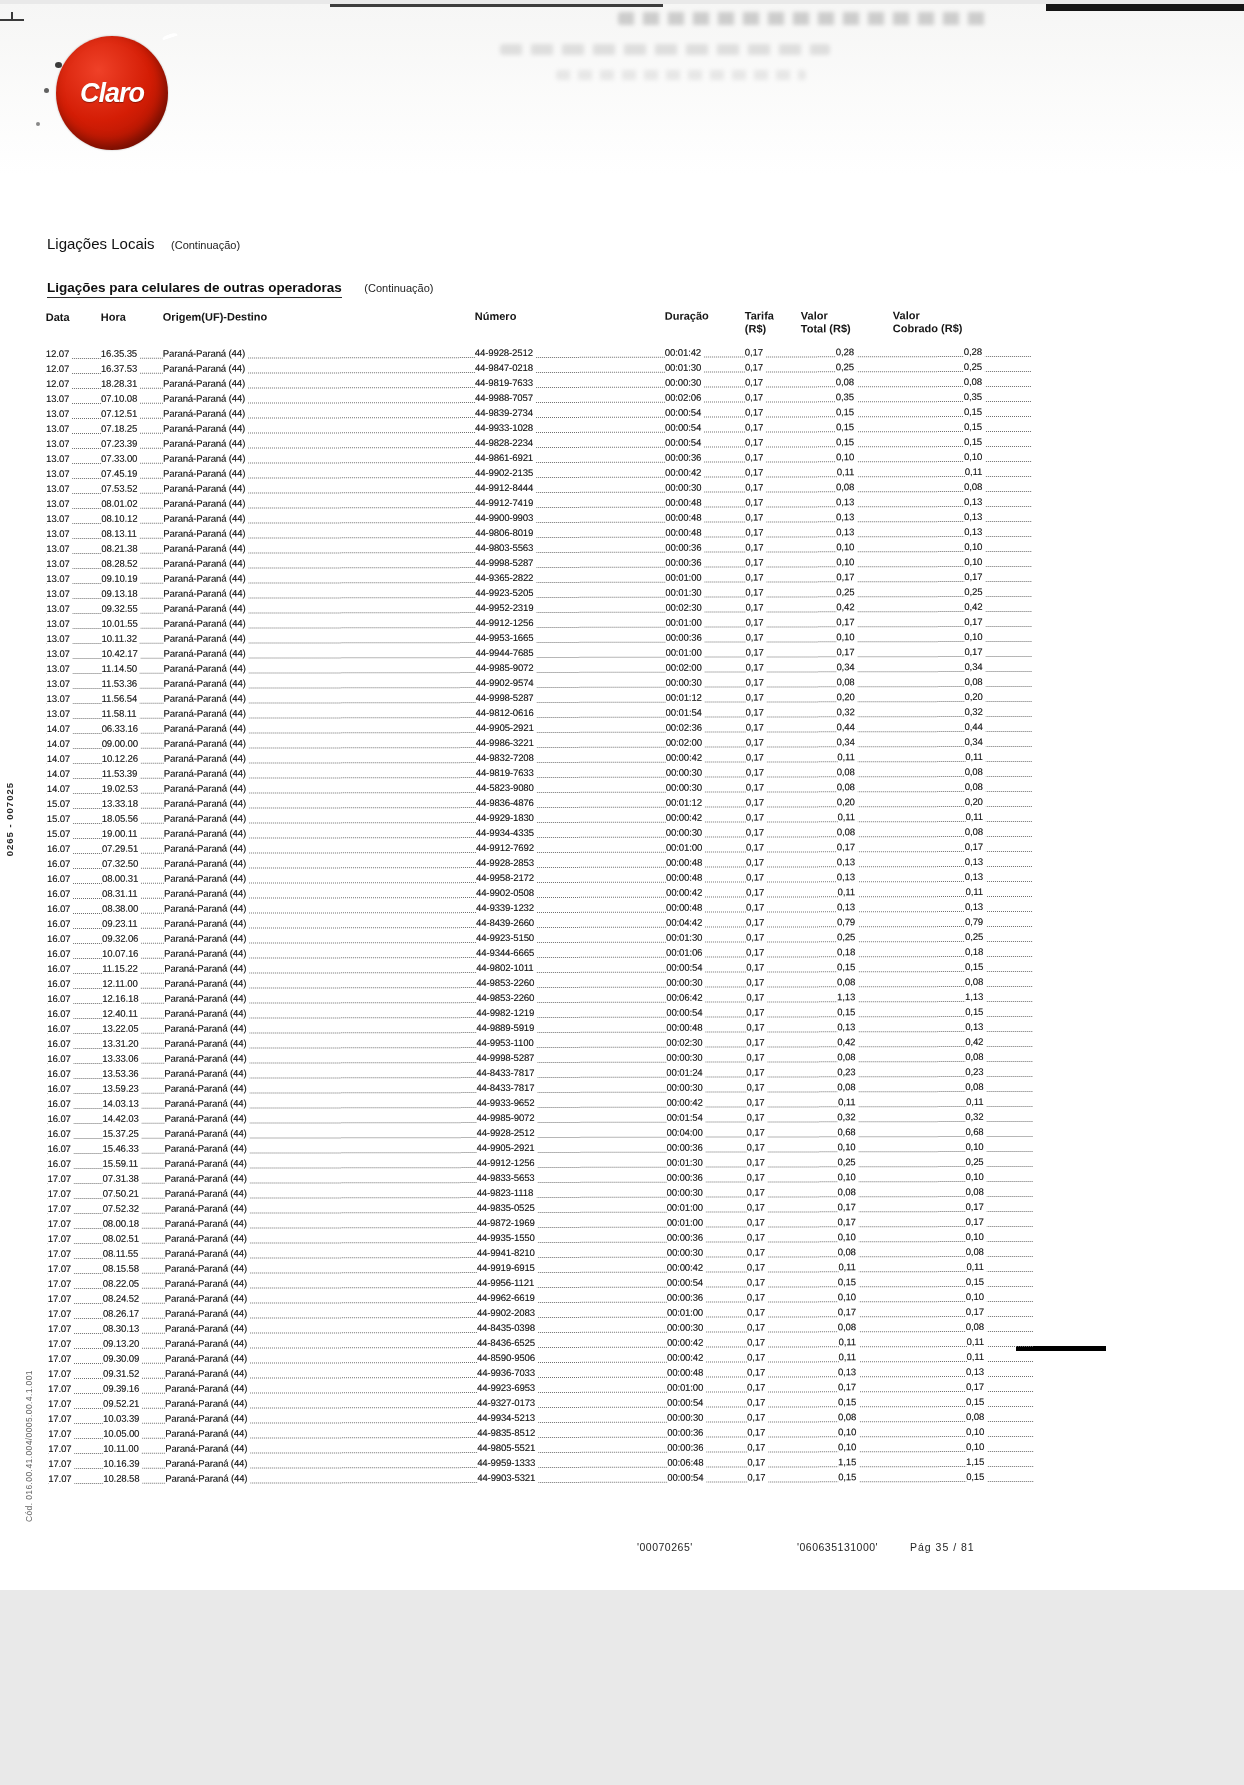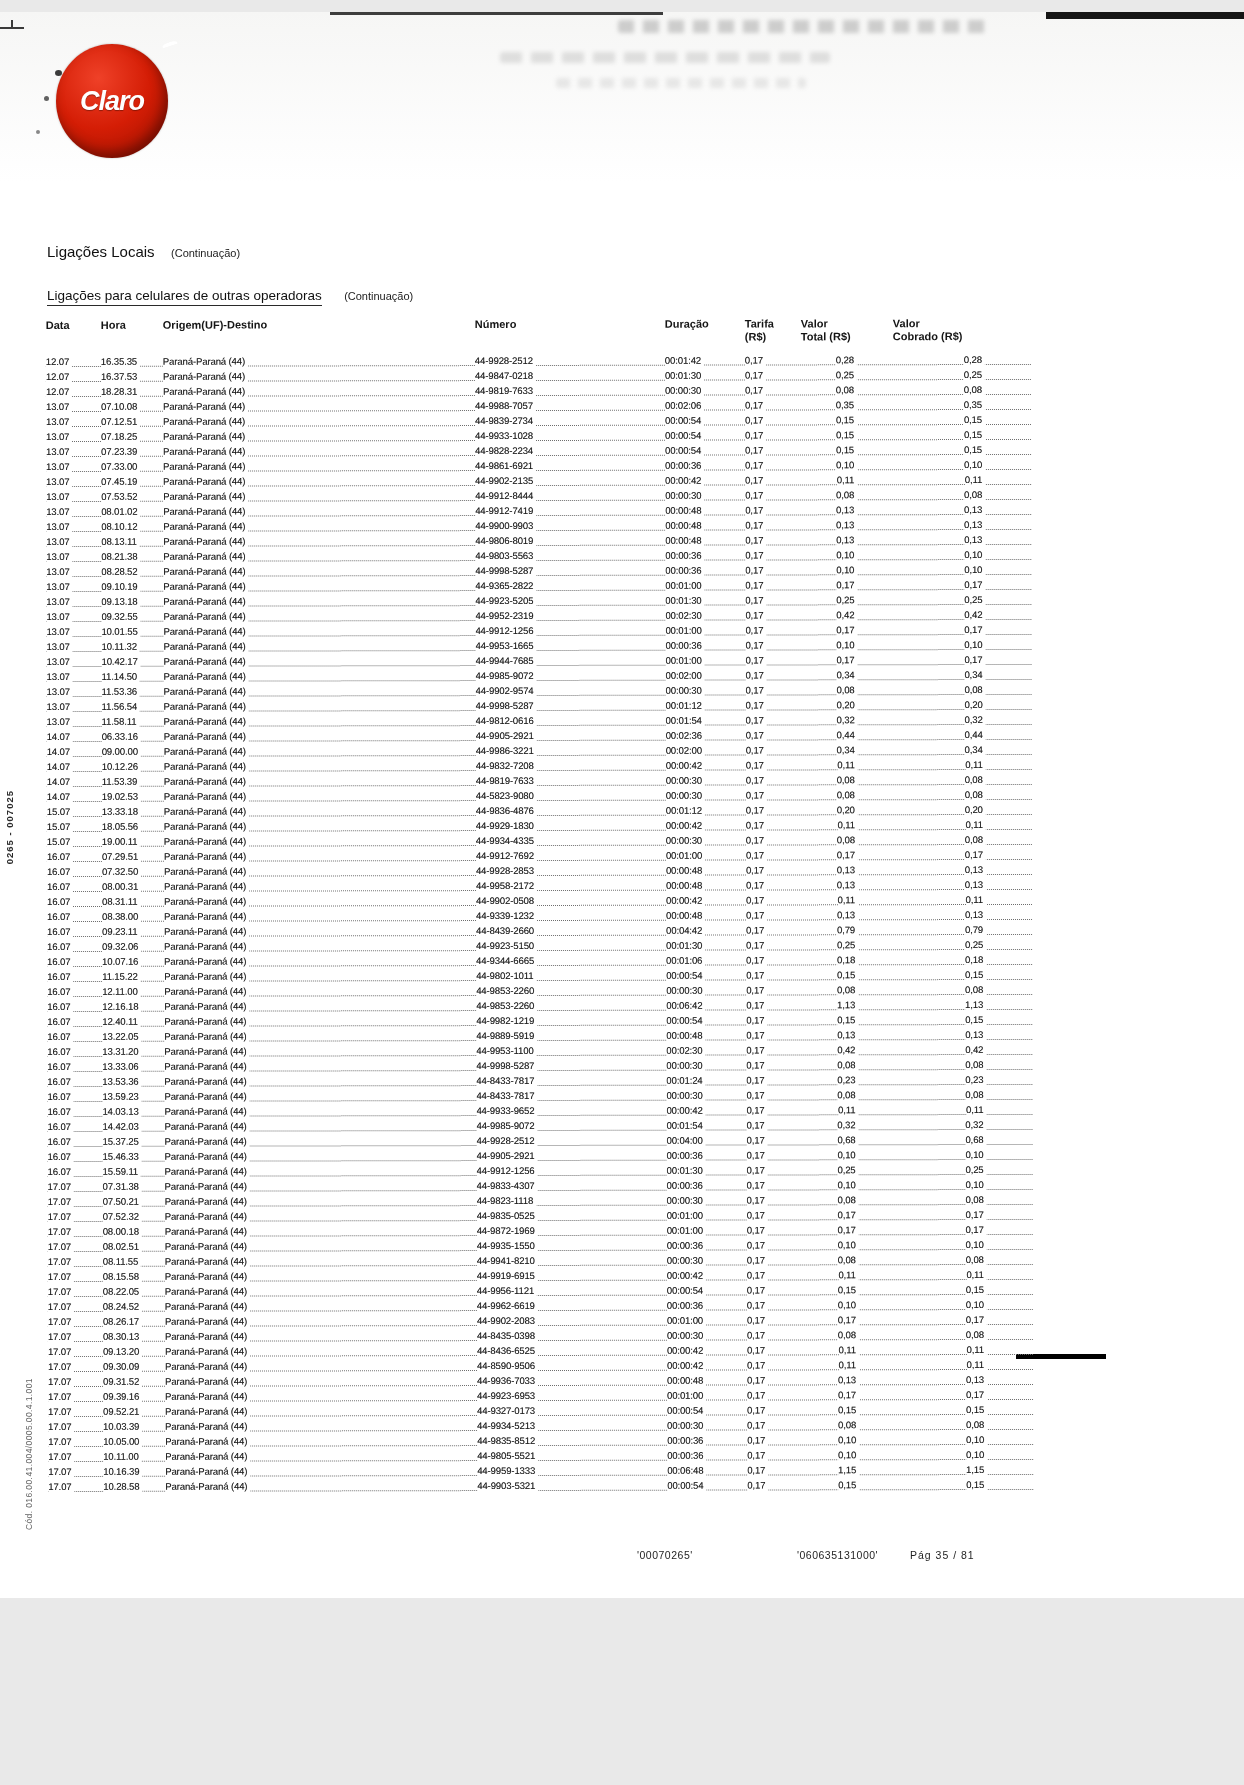--- a/index.html
+++ b/index.html
@@ -1,19 +1,19 @@
 <!DOCTYPE html>
 <html><head>
 <meta charset="utf-8">
 <style>
   * { margin:0; padding:0; box-sizing:border-box; }
   html,body { background:#e9e9e9; }
   body { font-family:"Liberation Sans", sans-serif; }
   .page {
-    position:relative; width:1244px; height:1586px; margin:12px auto;
+    position:relative; width:1244px; height:1586px; margin:4px auto;
     background:linear-gradient(180deg,#f6f6f5 0px,#ffffff 170px,#ffffff 100%);
     overflow:hidden; color:#1d1d1d;
   }
 
   
   .crop-mark { position:absolute; left:0px; top:8px; width:26px; height:16px; }
   .crop-mark .h { position:absolute; left:0; top:7px; width:24px; height:2px; background:#3a3a3a; }
   .crop-mark .v { position:absolute; left:11px; top:0; width:2px; height:9px; background:#3a3a3a; }
   .top-line { position:absolute; left:330px; top:0; width:333px; height:3px; background:#1c1c1c; opacity:.85; }
   .top-corner-bar { position:absolute; left:1046px; top:0; width:198px; height:7px; background:#151515; }
@@ -46,21 +46,21 @@
     position:absolute; right:-10px; top:-2px; width:16px; height:6px;
     border-top:4px solid #fff; border-radius:50%; transform:rotate(-18deg);
   }
 
   
   .doc-title { position:absolute; left:47px; top:176px; font-size:17px; font-weight:bold; color:#101010; letter-spacing:.1px; }
   .section { position:absolute; left:47px; top:231px; }
   .section .main { font-size:15px; font-weight:normal; color:#101010; }
   .section .cont { font-size:11px; color:#222; margin-left:12px; }
   .subsection { position:absolute; left:47px; top:274px; }
-  .subsection .main { font-size:13.5px; font-weight:normal; color:#101010; border-bottom:1.5px solid #2a2a2a; padding-bottom:2px; }
+  .subsection .main { font-size:13.5px; font-weight:bold; color:#101010; border-bottom:1.5px solid #2a2a2a; padding-bottom:2px; }
   .subsection .cont { font-size:11px; color:#222; margin-left:18px; }
 
   
   .calls-table { position:absolute; left:0; top:306px; width:1040px; transform:rotate(-0.12deg); }
   .thead, .trow { display:grid; grid-template-columns:55px 62px 312px 190px 80px 56px 92px 98px; }
   .thead { padding-left:47px; margin-bottom:9px; }
   .hcell { font-size:11px; font-weight:bold; color:#151515; line-height:13px; }
   .hcell .h2 { font-weight:bold; }
   .tbody { padding-left:47px; }
   .trow { position:relative; height:15px; font-size:9.5px; line-height:15px; color:#1c1c1c;
@@ -701,21 +701,21 @@
           <div class="cell col-numero"><span>44-9912-1256</span></div>
           <div class="cell col-duracao"><span>00:01:30</span></div>
           <div class="cell col-tarifa"><span>0,17</span></div>
           <div class="cell col-total"><span>0,25</span></div>
           <div class="cell col-cobrado"><span>0,25</span></div>
         </div>
         <div class="trow">
           <div class="cell col-data"><span>17.07</span></div>
           <div class="cell col-hora"><span>07.31.38</span></div>
           <div class="cell col-origem"><span>Paraná-Paraná (44)</span></div>
-          <div class="cell col-numero"><span>44-9833-4307</span></div>
+          <div class="cell col-numero"><span>44-9833-5653</span></div>
           <div class="cell col-duracao"><span>00:00:36</span></div>
           <div class="cell col-tarifa"><span>0,17</span></div>
           <div class="cell col-total"><span>0,10</span></div>
           <div class="cell col-cobrado"><span>0,10</span></div>
         </div>
         <div class="trow">
           <div class="cell col-data"><span>17.07</span></div>
           <div class="cell col-hora"><span>07.50.21</span></div>
           <div class="cell col-origem"><span>Paraná-Paraná (44)</span></div>
           <div class="cell col-numero"><span>44-9823-1118</span></div>

